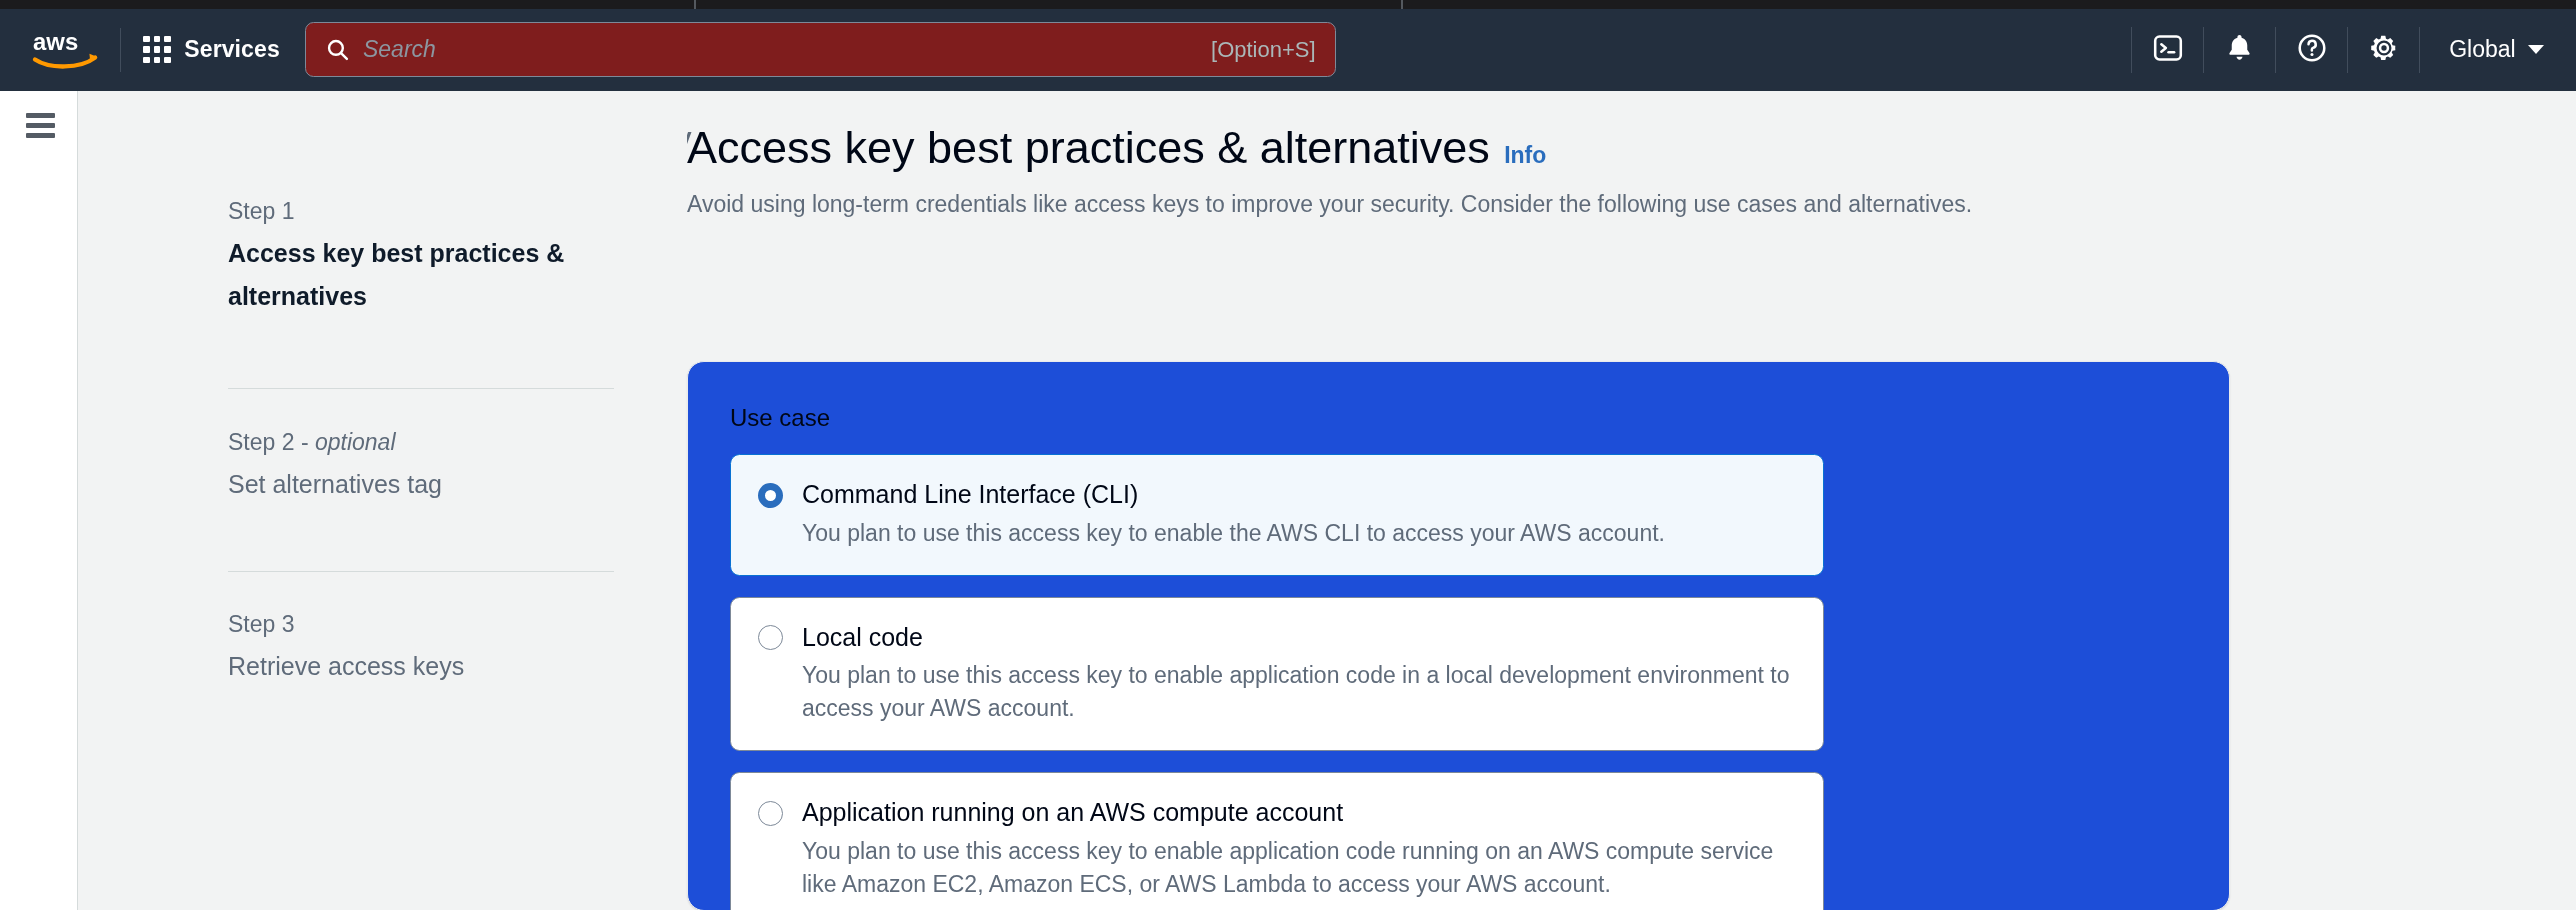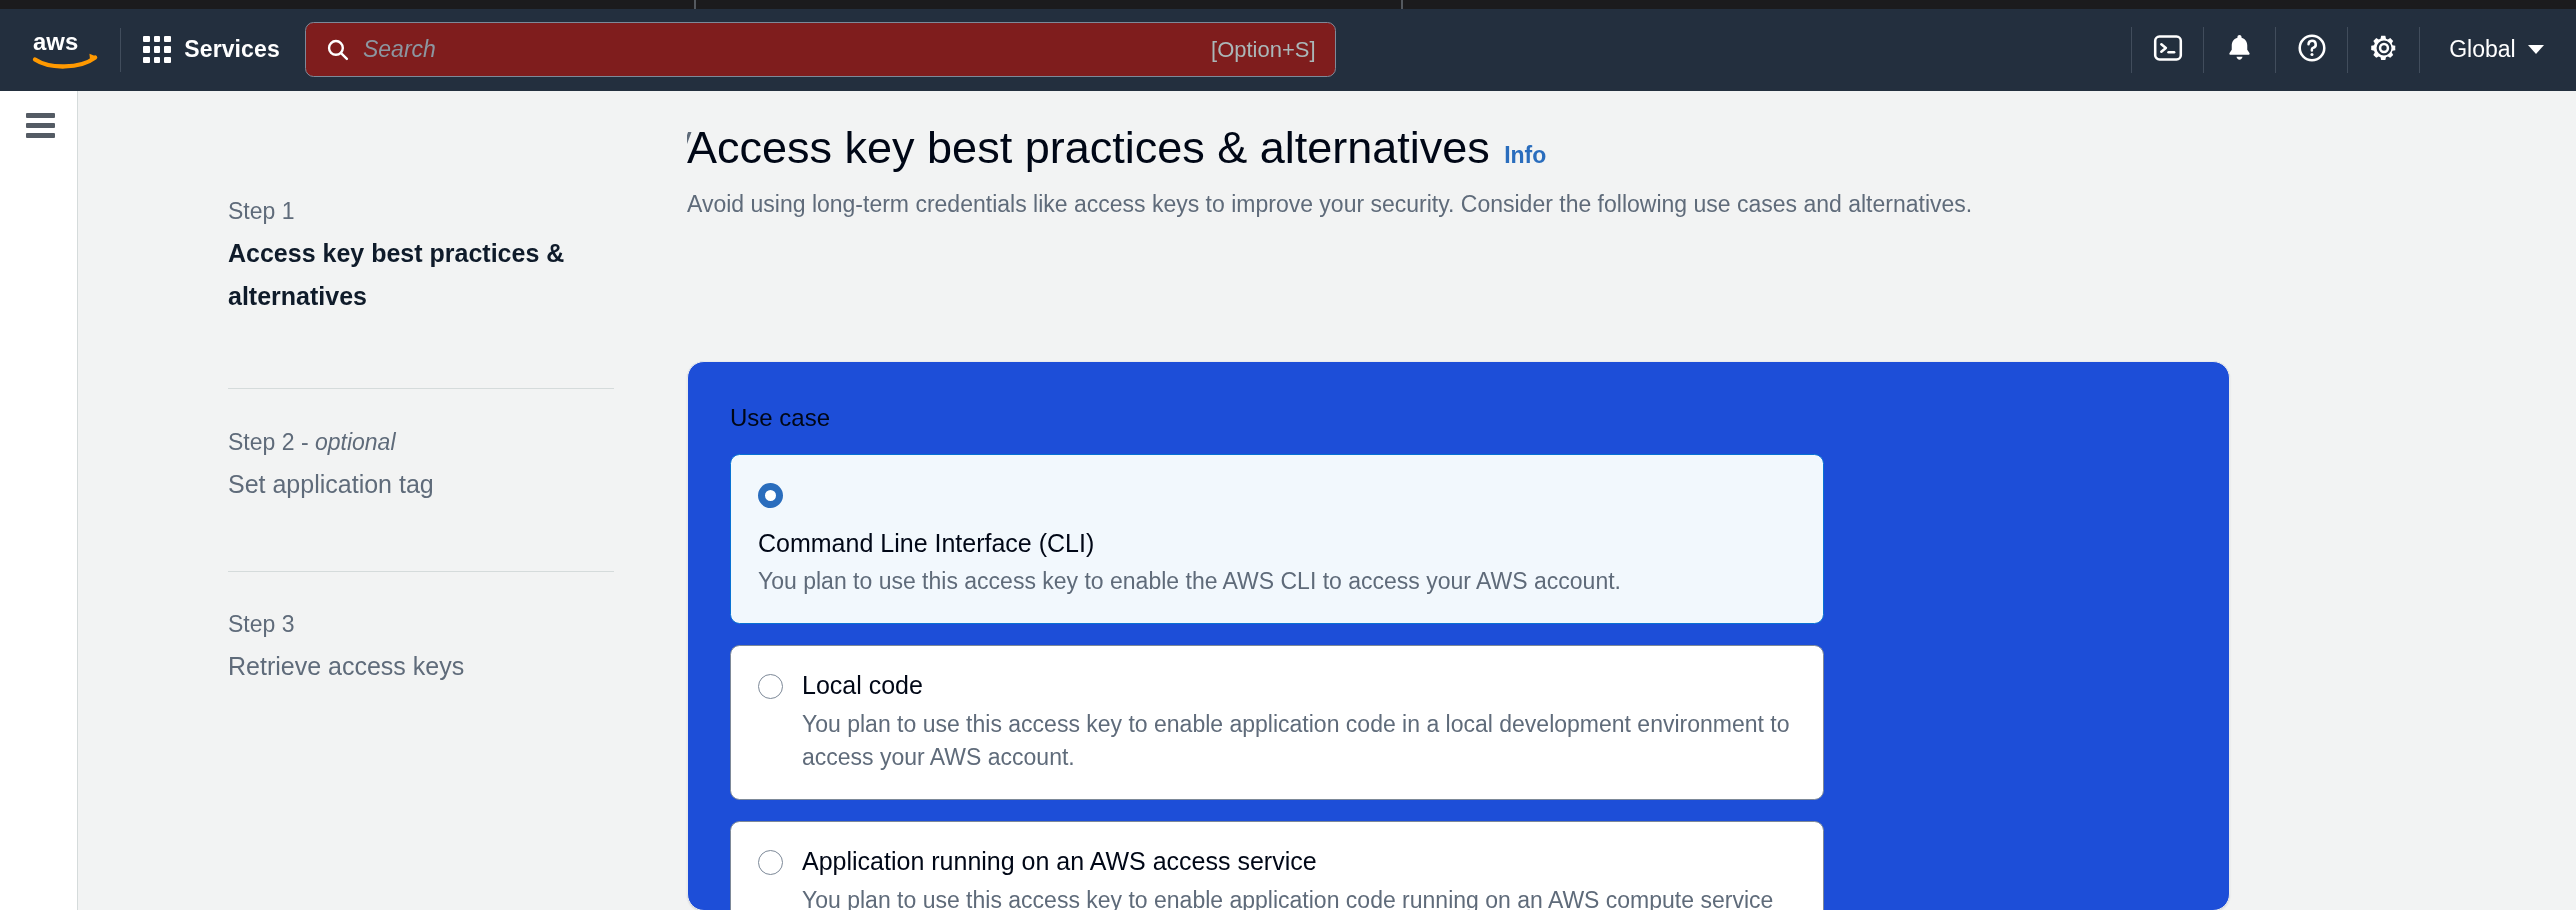--- a/index.html
+++ b/index.html
@@ -259,21 +259,20 @@
     background: #ffffff;
     padding: 23px 27px 25px 27px;
     margin-bottom: 21px;
     display: flex;
     gap: 19px;
     cursor: pointer;
   }
   .radio-card.selected {
     border-color: #0972d3;
     background: #f2f8fd;
-    flex-direction: column;
   }
 
   .radio-dot {
     flex: none;
     width: 25px; height: 25px;
     border-radius: 50%;
     border: 1.9px solid #7d8998;
     background: #ffffff;
     margin-top: 4.8px;
     position: relative;
@@ -427,21 +426,21 @@
 
     <div class="step-block" style="top:105px;">
       <div class="step-kicker">Step 1</div>
       <div class="step-title active">Access key best practices &amp; alternatives</div>
     </div>
 
     <div class="step-rule" style="top:297px;"></div>
 
     <div class="step-block" style="top:336px;">
       <div class="step-kicker"><span>Step 2 - </span><em>optional</em></div>
-      <div class="step-title">Set application tag</div>
+      <div class="step-title">Set alternatives tag</div>
     </div>
 
     <div class="step-rule" style="top:480px;"></div>
 
     <div class="step-block" style="top:518px;">
       <div class="step-kicker">Step 3</div>
       <div class="step-title">Retrieve access keys</div>
     </div>
   </div>
 
@@ -471,21 +470,21 @@
           <span class="radio-dot"></span>
           <span class="radio-text">
             <span class="radio-title" style="display:block;">Local code</span>
             <span class="radio-desc" style="display:block;max-width:988px;">You plan to use this access key to enable application code in a local development environment to access your AWS account.</span>
           </span>
         </div>
 
         <div class="radio-card">
           <span class="radio-dot"></span>
           <span class="radio-text">
-            <span class="radio-title" style="display:block;">Application running on an AWS access service</span>
+            <span class="radio-title" style="display:block;">Application running on an AWS compute account</span>
             <span class="radio-desc" style="display:block;max-width:988px;">You plan to use this access key to enable application code running on an AWS compute service like Amazon EC2, Amazon ECS, or AWS Lambda to access your AWS account.</span>
           </span>
         </div>
 
       </div>
     </div>
 
   </div>
 </div>
 

